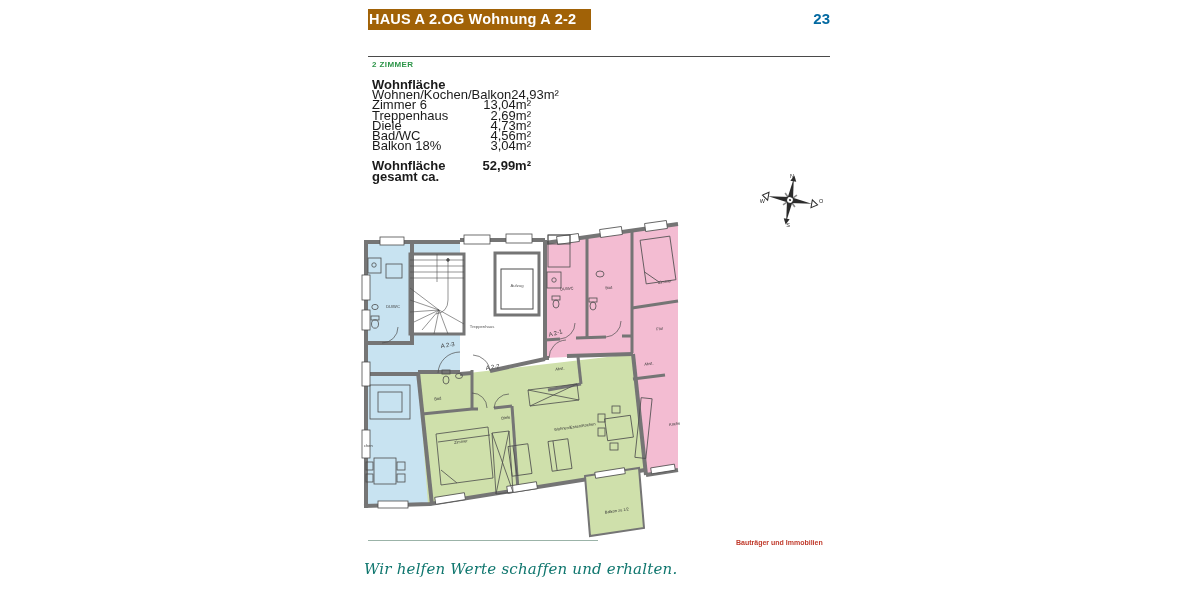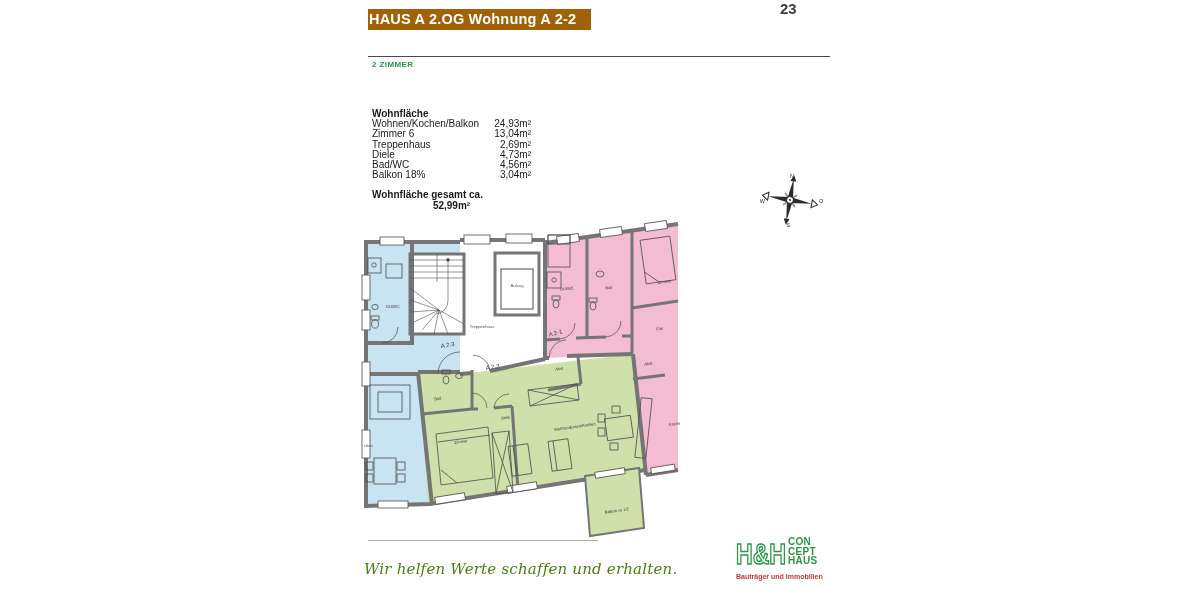--- a/index.html
+++ b/index.html
@@ -1,40 +1,40 @@
 <!DOCTYPE html>
 <html><head>
 <meta charset="utf-8">
 <style>
   html,body{margin:0;padding:0;}
   body{width:1200px;height:600px;background:#fff;font-family:"Liberation Sans",sans-serif;position:relative;overflow:hidden;color:#1a1a1a;}
   .abs{position:absolute;}
   
   .title-bar{left:368px;top:9px;width:222px;height:21px;background:#a16207;color:#fff;font-weight:bold;font-size:14.5px;line-height:21px;padding-left:1px;letter-spacing:.2px;white-space:nowrap;}
-  .page-num{left:780px;top:0;width:50px;color:#404040;font-weight:bold;font-size:15px;}
+  .page-num{left:780px;top:10px;width:50px;text-align:right;color:#0369a1;font-weight:bold;font-size:15px;}
   .rule{left:368px;top:56px;width:462px;height:1px;background:#4a4a4a;}
   .section{left:372px;top:60px;font-size:8px;font-weight:bold;color:#2d9549;letter-spacing:.4px;}
   
-  .atable{left:372px;top:80px;width:159px;font-size:10px;line-height:10.2px;margin-top:29px;}
+  .atable{left:372px;top:80px;width:159px;font-size:13px;line-height:10.2px;}
   .arow{display:flex;justify-content:space-between;}
   .ahead{font-weight:bold;}
-  .atotal{font-weight:bold;margin-top:10px;flex-direction:column;}
+  .atotal{font-weight:bold;margin-top:10px;}
   .avalue{text-align:center;}
   
   .plan{left:360px;top:212px;}
   svg{font-family:"Liberation Sans",sans-serif;}
   .room-label{fill:#3a3a3a;font-size:4px;}
   .apt-label{fill:#3a3a3a;font-size:6px;}
   .small-label{fill:#555;font-size:4.2px;}
   
   .compass{left:760px;top:172px;}
   .compass text{font-size:5.5px;fill:#222;}
   
   .rule2{left:368px;top:540px;width:230px;height:1px;background:#9bb3a8;}
-  .slogan{left:364px;top:560px;width:280px;font-family:"DejaVu Serif",serif;font-style:italic;font-size:15px;color:#4d7c0f;letter-spacing:.2px;white-space:nowrap;}
+  .slogan{left:364px;top:560px;width:280px;font-family:"DejaVu Serif",serif;font-style:italic;font-size:15px;color:#0f766e;letter-spacing:.2px;white-space:nowrap;}
   .logo{left:736px;top:536px;width:97px;}
   .logo-row{display:flex;align-items:flex-start;}
   .logo-col{margin-left:2px;margin-top:1px;}
   .logo-col div{font-size:10px;font-weight:bold;color:#2d9549;line-height:9.5px;letter-spacing:.3px;}
   .tagline{margin-top:3px;font-size:7px;font-weight:bold;color:#c03a2b;white-space:nowrap;}
 </style>
 </head>
 <body>
 
 <div class="abs title-bar">HAUS A 2.OG Wohnung A 2-2</div>
@@ -263,24 +263,14 @@
     <text class="room-label" x="200" y="158" text-anchor="middle" transform="rotate(-8 200 158)">Abst.</text>
     <text class="room-label" x="215" y="216" text-anchor="middle" transform="rotate(-8 215 216)">Wohnen/Essen/Kochen</text>
     <text class="room-label" x="257" y="300" text-anchor="middle" transform="rotate(-8 257 300)">Balkon zu 1/2</text>
     <text class="room-label" x="4" y="235" text-anchor="start">chen</text>
   </g>
 </svg>
 
 <div class="abs rule2"></div>
 <div class="abs slogan">Wir helfen Werte schaffen und erhalten.</div>
 <div class="abs logo">
-  <div class="logo-row">
-    <svg width="50" height="34" viewBox="0 0 50 34">
-      <text x="0" y="28" font-size="30" font-weight="bold" fill="#ffffff" stroke="#2d9549" stroke-width="1.6" textLength="50" lengthAdjust="spacingAndGlyphs">H&amp;H</text>
-    </svg>
-    <div class="logo-col">
-      <div>CON</div>
-      <div>CEPT</div>
-      <div>HAUS</div>
-    </div>
-  </div>
   <div class="tagline">Bauträger und Immobilien</div>
 </div>
 
 </body></html>

